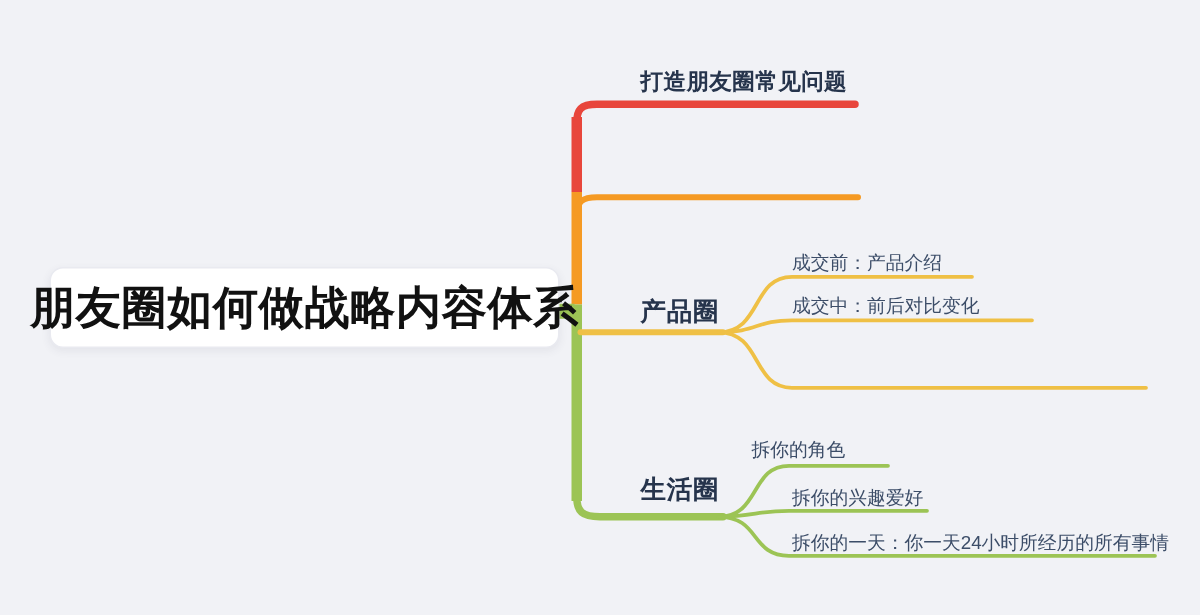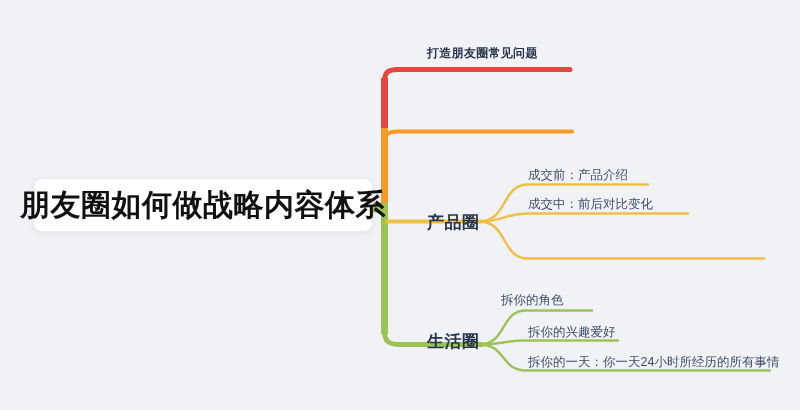--- a/index.html
+++ b/index.html
@@ -31,22 +31,22 @@
     letter-spacing: 0.5px;
     white-space: nowrap;
   }
 
   .topic {
     position: absolute;
     font-weight: bold;
     color: var(--topic_text, #26344c);
     white-space: nowrap;
   }
-  .topic.lv1 { font-size: 12px; letter-spacing: 0.3px; }
-  .topic.lv1-big { font-size: 17px; letter-spacing: 0.5px; margin-top: 15px; }
+  .topic.lv1 { font-size: 15px; letter-spacing: 0.3px; }
+  .topic.lv1-big { font-size: 17px; letter-spacing: 0.5px; }
 
   .subtopic {
     position: absolute;
     font-size: 12.5px;
     color: var(--subtopic_text, #3c4d68);
     white-space: nowrap;
     line-height: 15px;
   }
 </style>
 </head>

